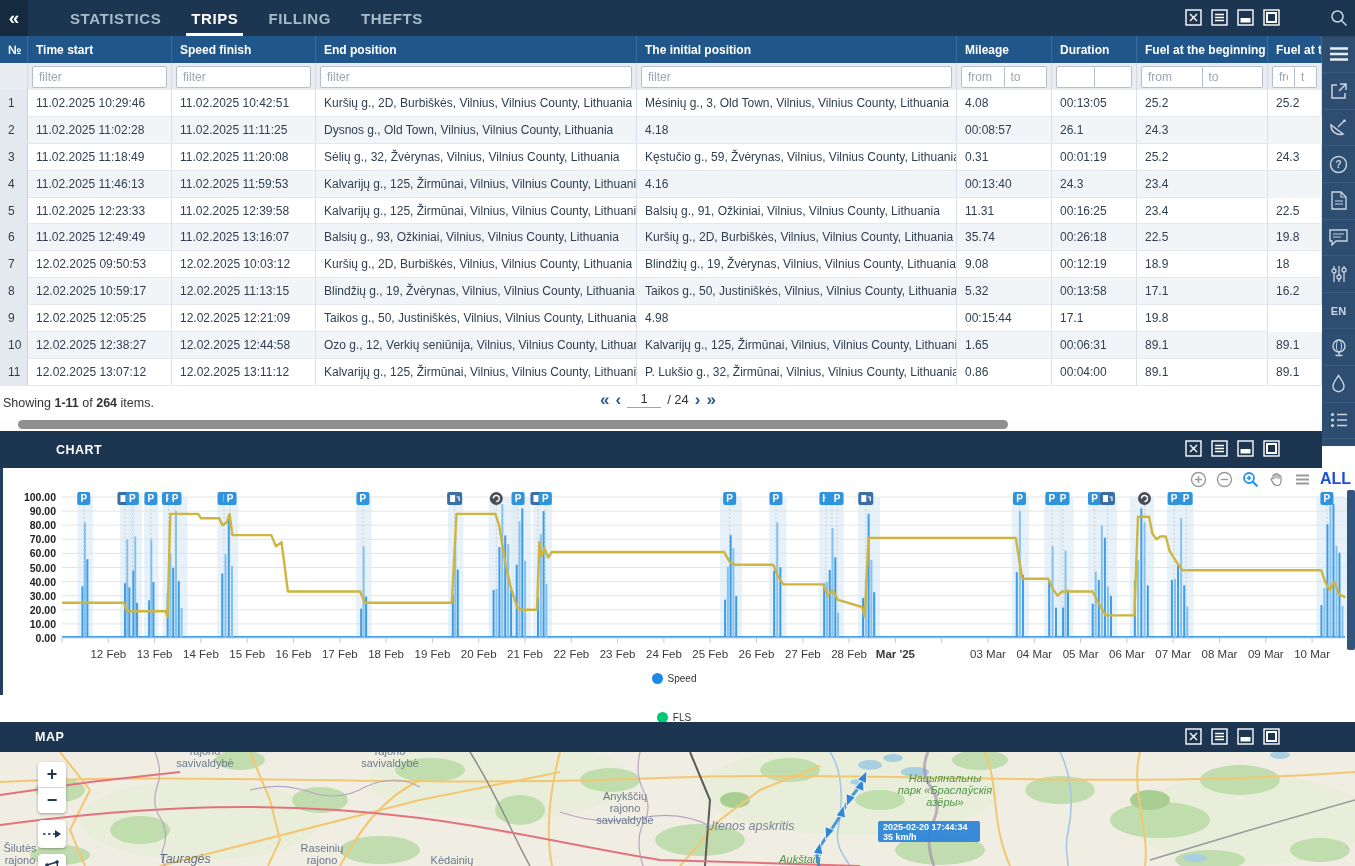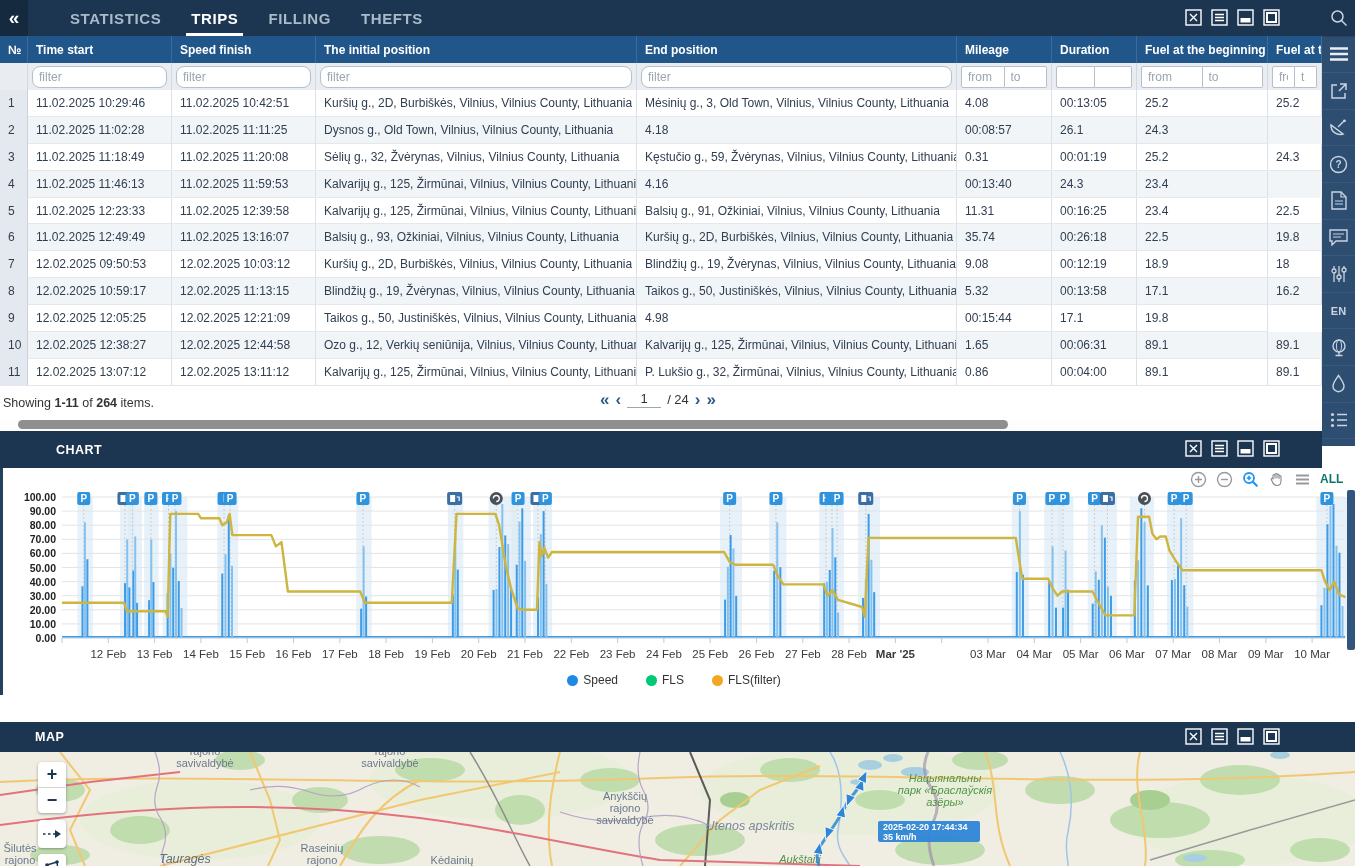--- a/index.html
+++ b/index.html
@@ -15,21 +15,21 @@
   .winctrls{position:absolute;top:9px;display:flex;gap:8px;}
   .winctrls .wc{width:18px;height:18px;cursor:pointer;}
   .winctrls svg{display:block;}
 
   
   .grid-row{display:grid;grid-template-columns:28px 144px 144px 321px 320px 95px 85px 131px 1fr;}
   #thead{left:0;top:36px;width:1322px;height:27px;background:#20568a;color:#fff;font-size:12px;font-weight:bold;}
   #thead .hc{display:flex;align-items:center;padding:0 8px;border-right:1px solid #3a6d99;white-space:nowrap;overflow:hidden;}
   #tfilter{left:0;top:63px;width:1322px;height:27px;background:#e9edf1;}
   #tfilter .fc{display:flex;align-items:center;padding:0 4px;border-right:1px solid #d4dae1;}
-  #tfilter input{height:20px;border:1px solid #b6bfca;border-radius:8px;background:#fff;font-family:inherit;font-size:12px;color:#333;padding:0 6px;min-width:0;}
+  #tfilter input{height:20px;border:1px solid #b6bfca;border-radius:2px;background:#fff;font-family:inherit;font-size:12px;color:#333;padding:0 6px;min-width:0;}
   #tfilter input::placeholder{color:#9aa6b2;}
   #tfilter .full{width:100%;}
   #tfilter .half{width:50%;}
   #tbody{left:0;top:90px;width:1322px;}
   .trow{height:26.9px;background:#fff;font-size:12px;color:#2f3e50;cursor:pointer;}
   .trow:nth-child(even){background:#f2f5f8;}
   .trow .tc{display:flex;align-items:center;padding:0 8px;border-right:1px solid #dbe1e8;border-bottom:1px solid #e3e8ee;white-space:nowrap;overflow:hidden;}
   .trow .tc.num{background:#e4e9f0;justify-content:flex-start;border-right:1px solid #c9d2dc;}
 
   
@@ -42,24 +42,24 @@
 
   
   #hscroll{left:0;top:419px;width:1322px;height:12px;background:#fdfdfd;}
   #hthumb{position:absolute;left:18px;top:1px;width:990px;height:9px;background:#8f8f8f;border-radius:5px;cursor:pointer;}
 
   
   #chart-header{left:0;top:431px;width:1322px;height:37px;background:#1c3551;color:#fff;display:flex;align-items:center;}
   #chart-header .ptitle{font-size:12.5px;font-weight:bold;letter-spacing:.5px;padding-left:56px;}
   #chart-toolbar{left:1190px;top:470px;height:18px;display:flex;align-items:center;gap:9px;color:#8b8b8b;}
   #chart-toolbar .ticon{width:17px;height:17px;cursor:pointer;}
-  #chart-toolbar .tall{font-size:12px;font-weight:bold;color:#0f766e;cursor:pointer;}
+  #chart-toolbar .tall{font-size:16px;font-weight:bold;color:#1d4ed8;cursor:pointer;}
   #chart-body-border{left:0;top:468px;width:3px;height:227px;background:#23405f;}
   #chart-svg{left:0;top:487px;}
-  #chart-legend{left:0;top:673px;width:1348px;display:flex;justify-content:center;gap:28px;align-items:center;font-size:12px;color:#333;}
+  #chart-legend{left:0;top:673px;width:1348px;display:flex;justify-content:center;gap:28px;align-items:center;font-size:10px;color:#333;flex-direction:column;}
   #chart-legend .ldot{width:11px;height:11px;border-radius:50%;display:inline-block;margin-right:5px;vertical-align:-1px;}
   #chart-legend .litem{display:flex;align-items:center;cursor:pointer;}
   #chart-vscroll{left:1347px;top:490px;width:8px;height:160px;background:#31557c;border-radius:2px;}
 
   
   #map-header{left:0;top:722px;width:1355px;height:30px;background:#1c3551;color:#fff;display:flex;align-items:center;}
   #map-header .ptitle{font-size:12.5px;font-weight:bold;letter-spacing:.5px;padding-left:35px;}
   #map-wrap{left:0;top:752px;width:1355px;height:114px;overflow:hidden;background:#f0ede3;}
   #map-zoombox{position:absolute;left:38px;top:10px;width:28px;background:#fff;border-radius:4px;box-shadow:0 1px 3px rgba(0,0,0,.35);}
   .mapbtn{width:28px;height:25px;display:flex;align-items:center;justify-content:center;font-size:18px;font-weight:bold;color:#1c3551;cursor:pointer;}
@@ -113,22 +113,22 @@
             <rect x="4" y="4" width="9" height="9" fill="none" stroke="#fff" stroke-width="2"></rect>
           </svg>
         </span>
       </span>
   </div>
 
   <div id="thead" class="abs grid-row">
       <div class="hc">№</div>
       <div class="hc">Time start</div>
       <div class="hc">Speed finish</div>
+      <div class="hc">End position</div>
       <div class="hc">The initial position</div>
-      <div class="hc">End position</div>
       <div class="hc">Mileage</div>
       <div class="hc">Duration</div>
       <div class="hc">Fuel at the beginning</div>
       <div class="hc">Fuel at th</div>
     </div>
 
   <div id="tfilter" class="abs grid-row">
       <div class="fc"></div>
       <div class="fc">
         <input class="full" placeholder="filter" style="">

